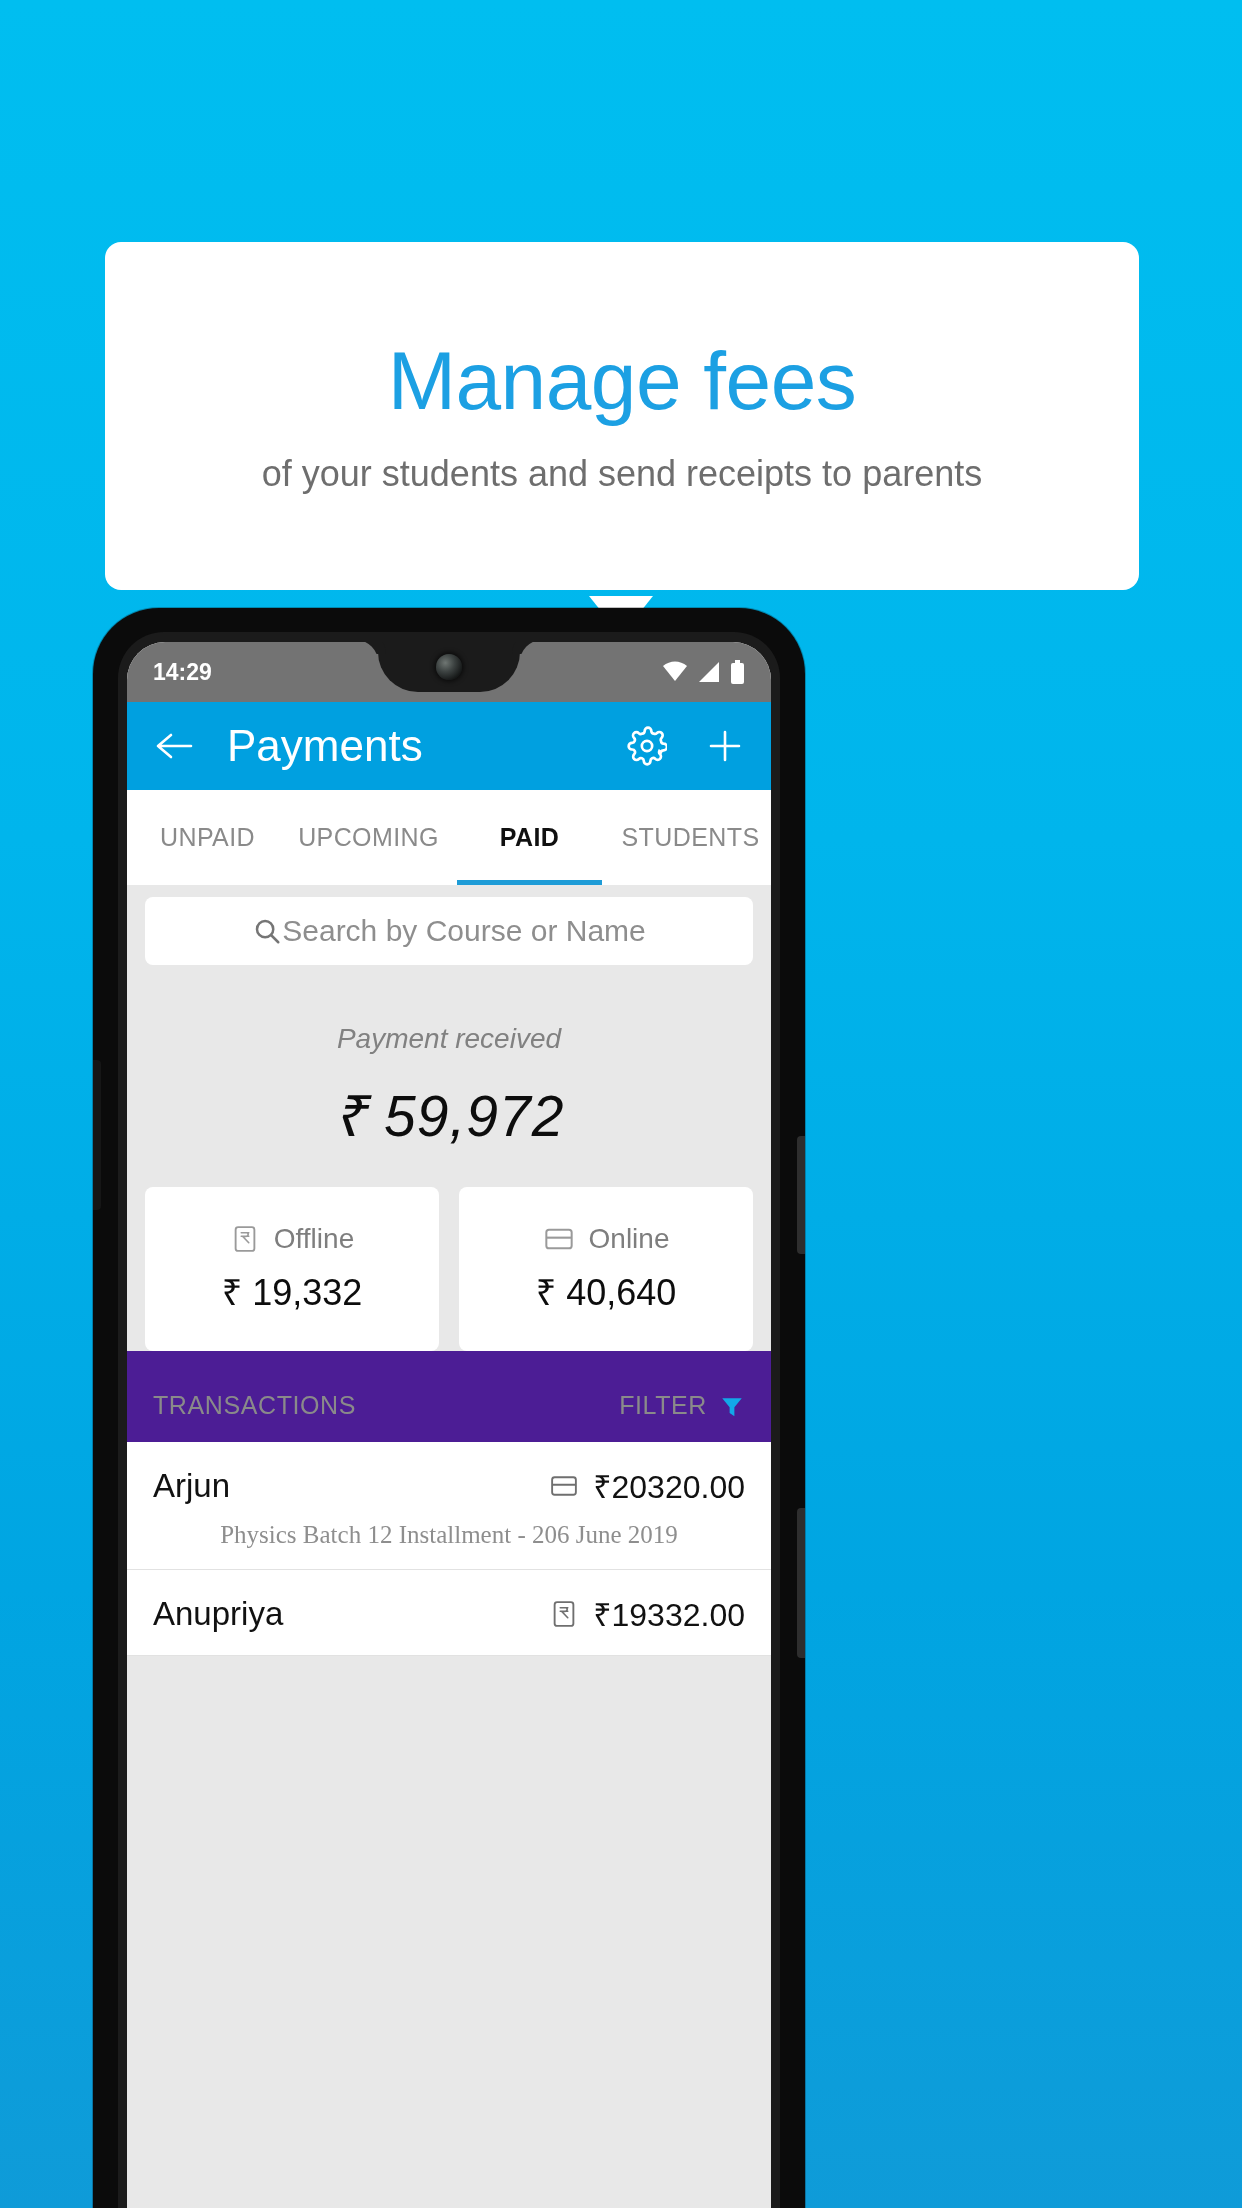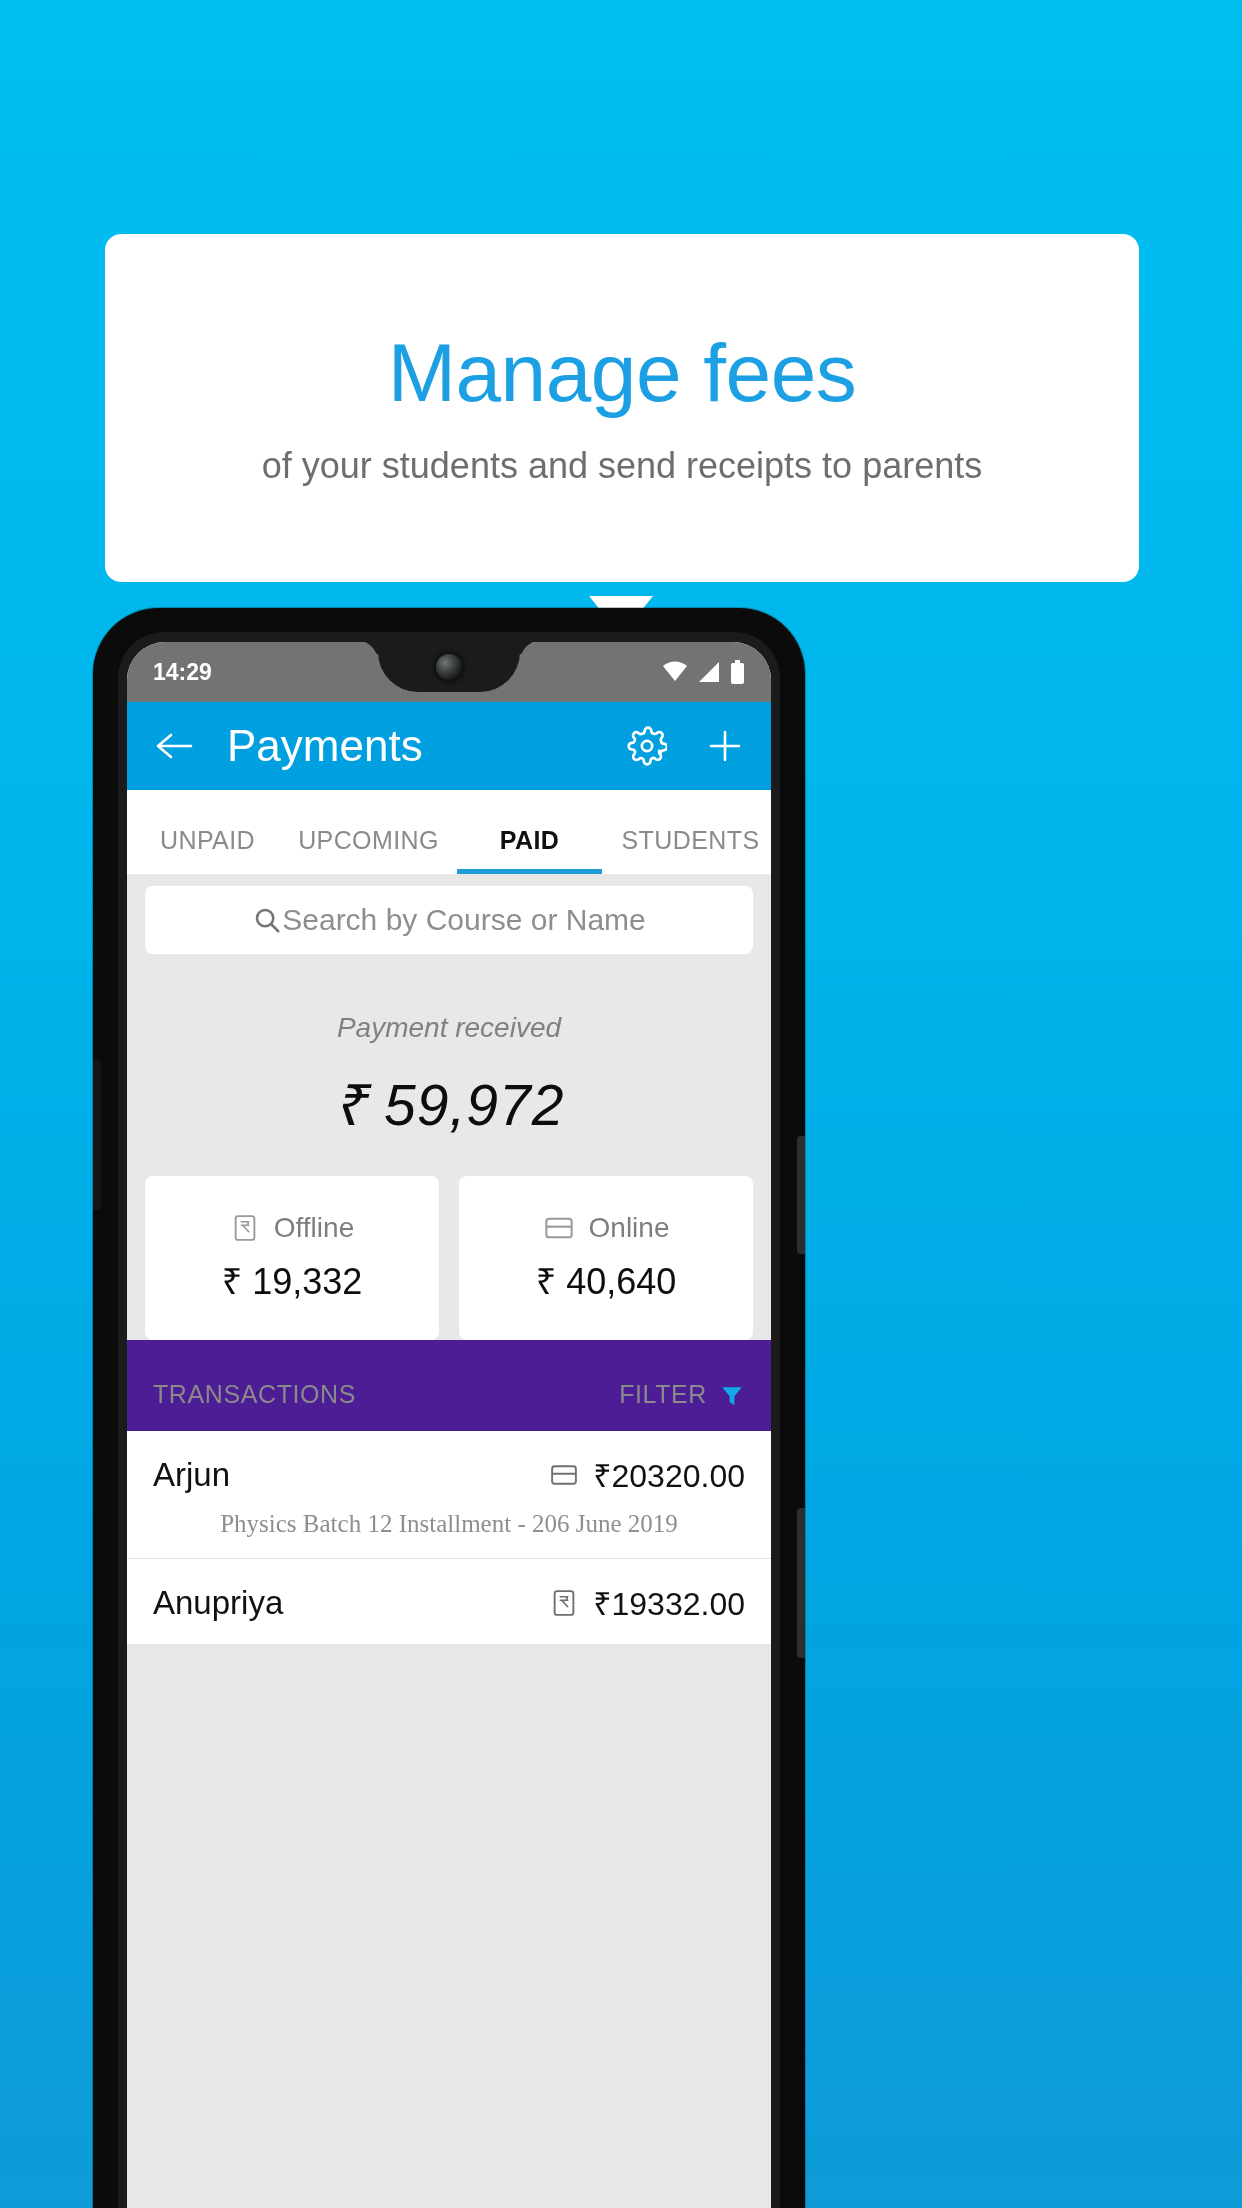--- a/index.html
+++ b/index.html
@@ -6,21 +6,21 @@
   html, body { width:1242px; height:2208px; overflow:hidden; }
   body {
     font-family:"Liberation Sans", sans-serif;
     background: linear-gradient(180deg, #00BEF0 0%, #00B5EC 38%, #00A5E2 72%, #0F9BD8 100%);
     position:relative;
   }
 
   
   .bubble-wrap { position:absolute; left:0; top:0; width:1242px; }
   .bubble {
-    position:absolute; left:105px; top:234px; width:1034px; height:348px;
+    position:absolute; left:105px; top:242px; width:1034px; height:348px;
     background:#ffffff; border-radius:16px;
     display:flex; flex-direction:column; align-items:center; justify-content:center;
   }
   .bubble-title {
     color:#1CA0E3; font-size:82px; font-weight:400; line-height:1;
     letter-spacing:-0.5px; margin-bottom:34px;
   }
   .bubble-sub { color:#6E6E6E; font-size:36px; font-weight:400; line-height:1; }
   .bubble-tail {
     position:absolute; left:50%; top:596px; transform:translateX(-50%);
@@ -78,21 +78,21 @@
 
   
   .appbar {
     height:88px; background:#00A0E0; display:flex; align-items:center;
     padding:0 26px; gap:0;
   }
   .appbar-title { color:#fff; font-size:44px; font-weight:400; margin-left:34px; flex:1; }
   .appbar-icon { color:#fff; display:flex; align-items:center; justify-content:center; }
 
   
-  .tabs { height:68px; background:#fff; display:flex; align-items:stretch;margin-top:16px; }
+  .tabs { height:95px; background:#fff; display:flex; align-items:stretch; }
   .tab {
     flex:1; display:flex; align-items:center; justify-content:center;
     font-size:25px; color:#8A8A8A; letter-spacing:.4px; position:relative;
   }
   .tab.active { color:#101010; font-weight:700; }
   .tab.active::after {
     content:""; position:absolute; left:8px; right:8px; bottom:0;
     height:5px; background:#1E9CD7;
   }
 

